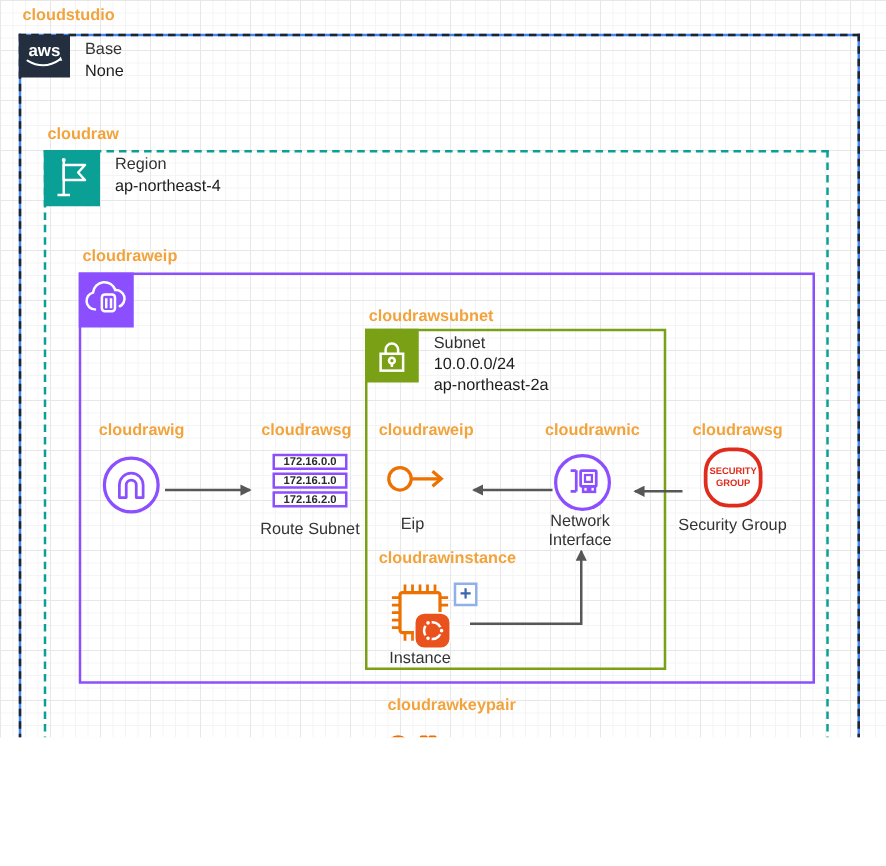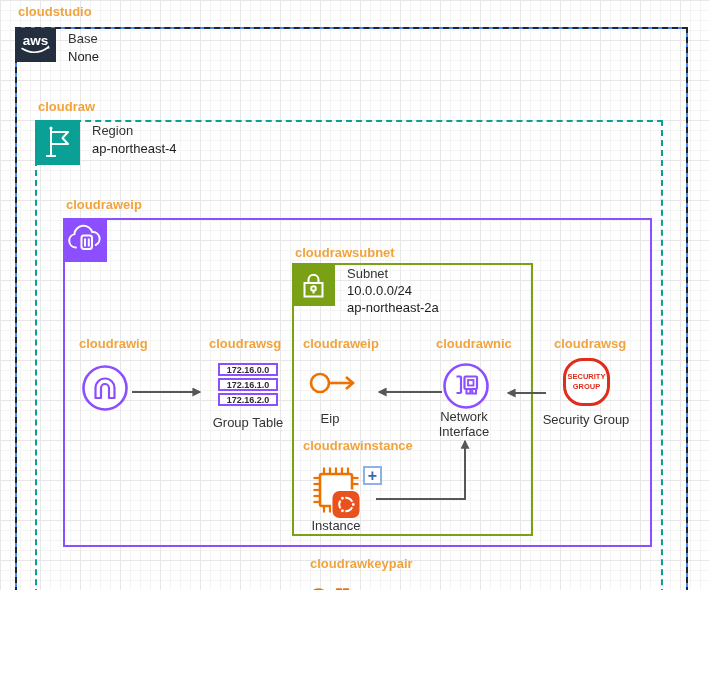--- a/index.html
+++ b/index.html
@@ -32,21 +32,21 @@
   .hicon.green{background:#7AA116;width:43px;height:43px;}
   .htxt{margin-left:12px;padding-top:2px;font-size:13px;color:#333;line-height:18px;white-space:nowrap;}
   .htxt .v{font-weight:normal;color:#1c1c1c;}
   .htxt.tight{line-height:17px;padding-top:2px;}
   
   .nicon{z-index:2;line-height:0;}
   .ncaption{text-align:center;font-size:13px;line-height:14.5px;color:#333;z-index:4;}
   
   .rt-stack{z-index:2;}
   .rt-box{box-sizing:border-box;width:60px;height:13px;border:2px solid #8C4FFF;background:#fff;
-          margin-bottom:2px;display:flex;align-items:center;justify-content:center;
+          margin-bottom:2px;display:flex;align-items:flex-end;justify-content:center;
           font-size:9px;font-weight:bold;color:#2b2b2b;}
   
   .sg-box{width:47px;height:48px;border:3px solid #DF2C1C;border-radius:20px;background:#fff;
           display:flex;flex-direction:column;align-items:center;justify-content:center;
           color:#DF2C1C;font-weight:bold;font-size:7.5px;line-height:10px;z-index:2;text-align:center;}
   
   .plus-btn{width:19px;height:19px;border:2px solid #8FB0E8;background:#fff;color:#3A66B0;
             display:flex;align-items:center;justify-content:center;
             font-size:16px;font-weight:bold;line-height:15px;z-index:3;}
   .arrows{left:0;top:0;z-index:3;pointer-events:none;}
@@ -135,21 +135,21 @@
     <div class="rt-box">
         <span>172.16.0.0</span>
       </div>
     <div class="rt-box">
         <span>172.16.1.0</span>
       </div>
     <div class="rt-box">
         <span>172.16.2.0</span>
       </div>
   </div>
-  <div class="abs ncaption" style="left:198px;top:416px;width:100px">Group Table</div>
+  <div class="abs ncaption" style="left:198px;top:416px;width:100px">Route Subnet</div>
 
   <div class="abs nlabel" style="left:303px;top:336px">cloudraweip</div>
   <div class="abs nicon" style="left:306px;top:368px">
     <svg width="54" height="30" viewBox="0 0 54 30" fill="none" stroke="#ED7100" stroke-width="2.6">
       <circle cx="14" cy="15" r="9" fill="#ffffff"></circle>
       <line x1="23" y1="15" x2="46" y2="15"></line>
       <path d="M40,9 L47,15 L40,21"></path>
     </svg>
   </div>
   <div class="abs ncaption" style="left:302px;top:412px;width:56px">Eip</div>

